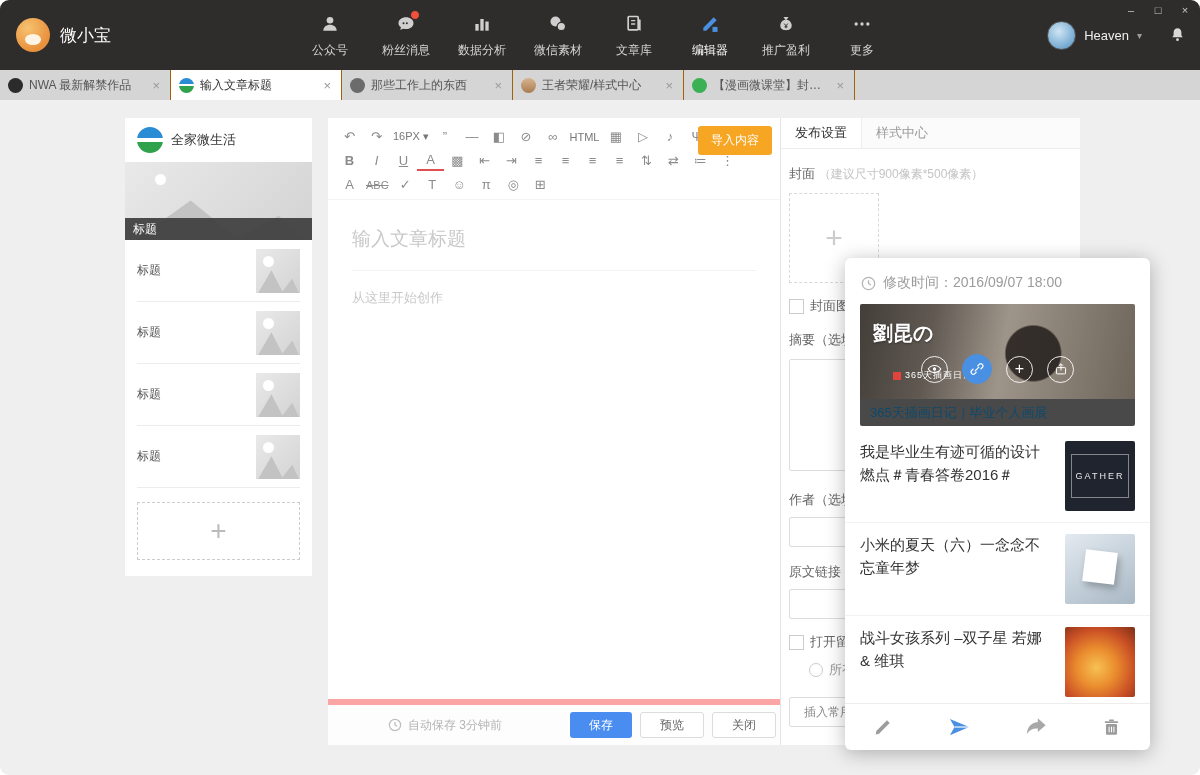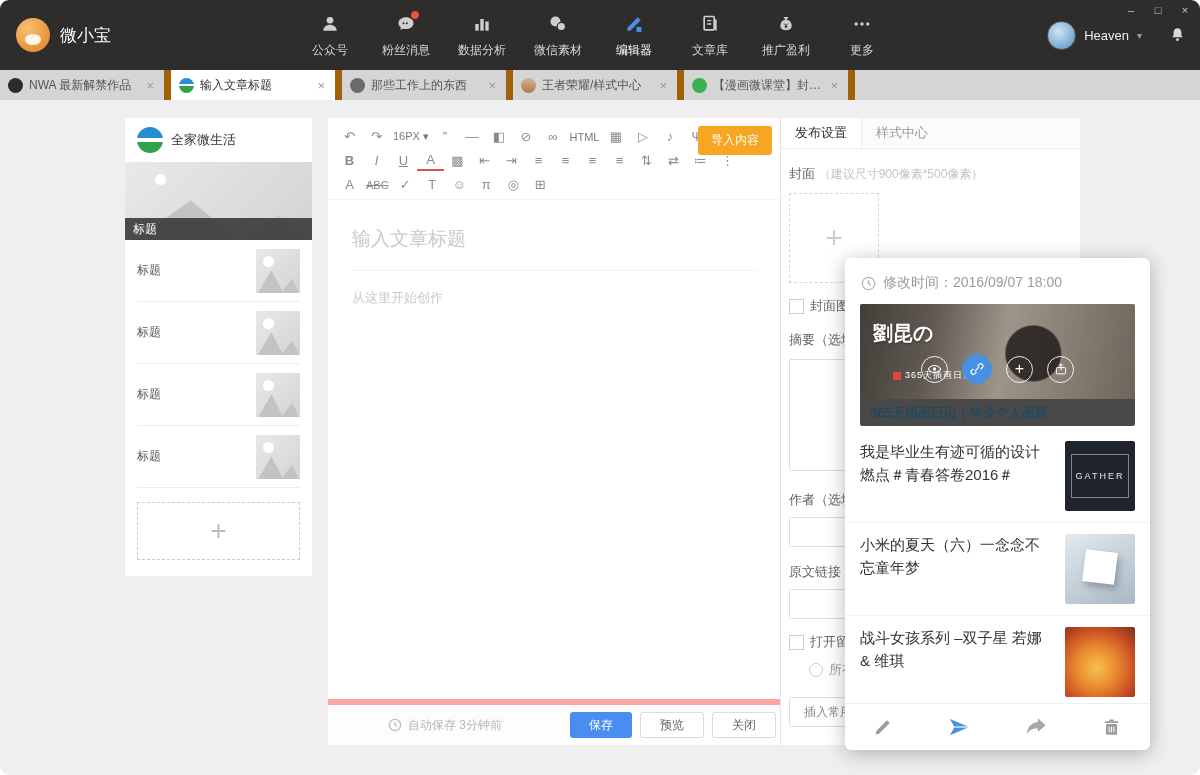--- a/index.html
+++ b/index.html
@@ -21,21 +21,21 @@
   .winctl{position:absolute;top:4px;right:8px;display:flex;gap:13px;color:#c9c9c9;font-size:11px;}
   .winctl span{cursor:pointer;width:14px;text-align:center;}
   .user{position:absolute;right:58px;top:0;height:70px;display:flex;align-items:center;gap:8px;cursor:pointer;}
   .avatar{width:27px;height:27px;border-radius:50%;background:radial-gradient(circle at 40% 35%,#cfe5f5,#6fa6cf 75%);border:1px solid #555;}
   .username{color:#eee;font-size:13px;}
   .caret{color:#9b9b9b;font-size:10px;}
   .bell{position:absolute;right:14px;top:26px;cursor:pointer;}
 
   
   .tabbar{position:absolute;top:70px;left:0;right:0;height:30px;background:#d5d5d5;display:flex;}
-  .tab{width:171px;box-sizing:border-box;display:flex;align-items:center;gap:6px;padding:0 8px;border-right:7px solid #a16207;font-size:12px;color:#555;cursor:pointer;background:#d5d5d5;}
+  .tab{width:171px;box-sizing:border-box;display:flex;align-items:center;gap:6px;padding:0 8px;border-right:1px solid #a16207;font-size:12px;color:#555;cursor:pointer;background:#d5d5d5;}
   .tab.active{background:#fff;color:#333;}
   .fav{width:15px;height:15px;border-radius:50%;flex:none;}
   .fav-1{background:#2b2b2b;}
   .fav-2{background:linear-gradient(#2a8cd4 42%,#fff 42%,#fff 56%,#31a24c 56%);}
   .fav-3{background:#6b6b6b;}
   .fav-4{background:linear-gradient(#d8b48e,#a97c52);}
   .fav-5{background:#3bb054;}
   .tab-label{flex:1;white-space:nowrap;overflow:hidden;text-overflow:ellipsis;}
   .tab-close{color:#999;font-size:13px;padding:0 2px;}
 
@@ -165,38 +165,38 @@
       </div>
       <div class="nav-item">
         <span class="nicon">
           <svg width="20" height="20" viewBox="0 0 24 24">
               <circle cx="9" cy="9" r="6" fill="#cfcfcf"></circle>
               <circle cx="16" cy="15" r="5" fill="#cfcfcf" stroke="#2f2c2c" stroke-width="1.4"></circle>
             </svg>
         </span>
         <span class="nav-label">微信素材</span>
       </div>
-      <div class="nav-item active">
-        <span class="nicon">
-          <svg width="20" height="20" viewBox="0 0 24 24">
-              <path d="M4 16.5L16.5 4l3.5 3.5L7.5 20H4z" fill="#4a90e2"></path>
-              <rect x="15" y="15.5" width="6" height="6" fill="#4a90e2"></rect>
-            </svg>
-        </span>
-        <span class="nav-label">编辑器</span>
-      </div>
       <div class="nav-item">
         <span class="nicon">
           <svg width="20" height="20" viewBox="0 0 24 24">
               <rect x="5" y="3" width="12" height="16" rx="1" fill="none" stroke="#cfcfcf" stroke-width="2"></rect>
               <path d="M8.5 8h5M8.5 12h5" stroke="#cfcfcf" stroke-width="1.6"></path>
               <path d="M17 6l3 1v13l-3-1z" fill="#cfcfcf"></path>
             </svg>
         </span>
         <span class="nav-label">文章库</span>
+      </div>
+      <div class="nav-item active">
+        <span class="nicon">
+          <svg width="20" height="20" viewBox="0 0 24 24">
+              <path d="M4 16.5L16.5 4l3.5 3.5L7.5 20H4z" fill="#4a90e2"></path>
+              <rect x="15" y="15.5" width="6" height="6" fill="#4a90e2"></rect>
+            </svg>
+        </span>
+        <span class="nav-label">编辑器</span>
       </div>
       <div class="nav-item">
         <span class="nicon">
           <svg width="20" height="20" viewBox="0 0 24 24">
               <path d="M9 3.5h6l-2.2 3.5h-1.6z" fill="#cfcfcf"></path>
               <path d="M12 7c4.2 0 6.8 3.2 6.8 7.2 0 3.4-2.7 5.3-6.8 5.3s-6.8-1.9-6.8-5.3C5.2 10.2 7.8 7 12 7z" fill="#cfcfcf"></path>
               <path d="M9.8 11.5l2.2 2.6 2.2-2.6M12 14.1v3M10.2 15.3h3.6" stroke="#2f2c2c" stroke-width="1.2" fill="none"></path>
             </svg>
         </span>
         <span class="nav-label">推广盈利</span>

